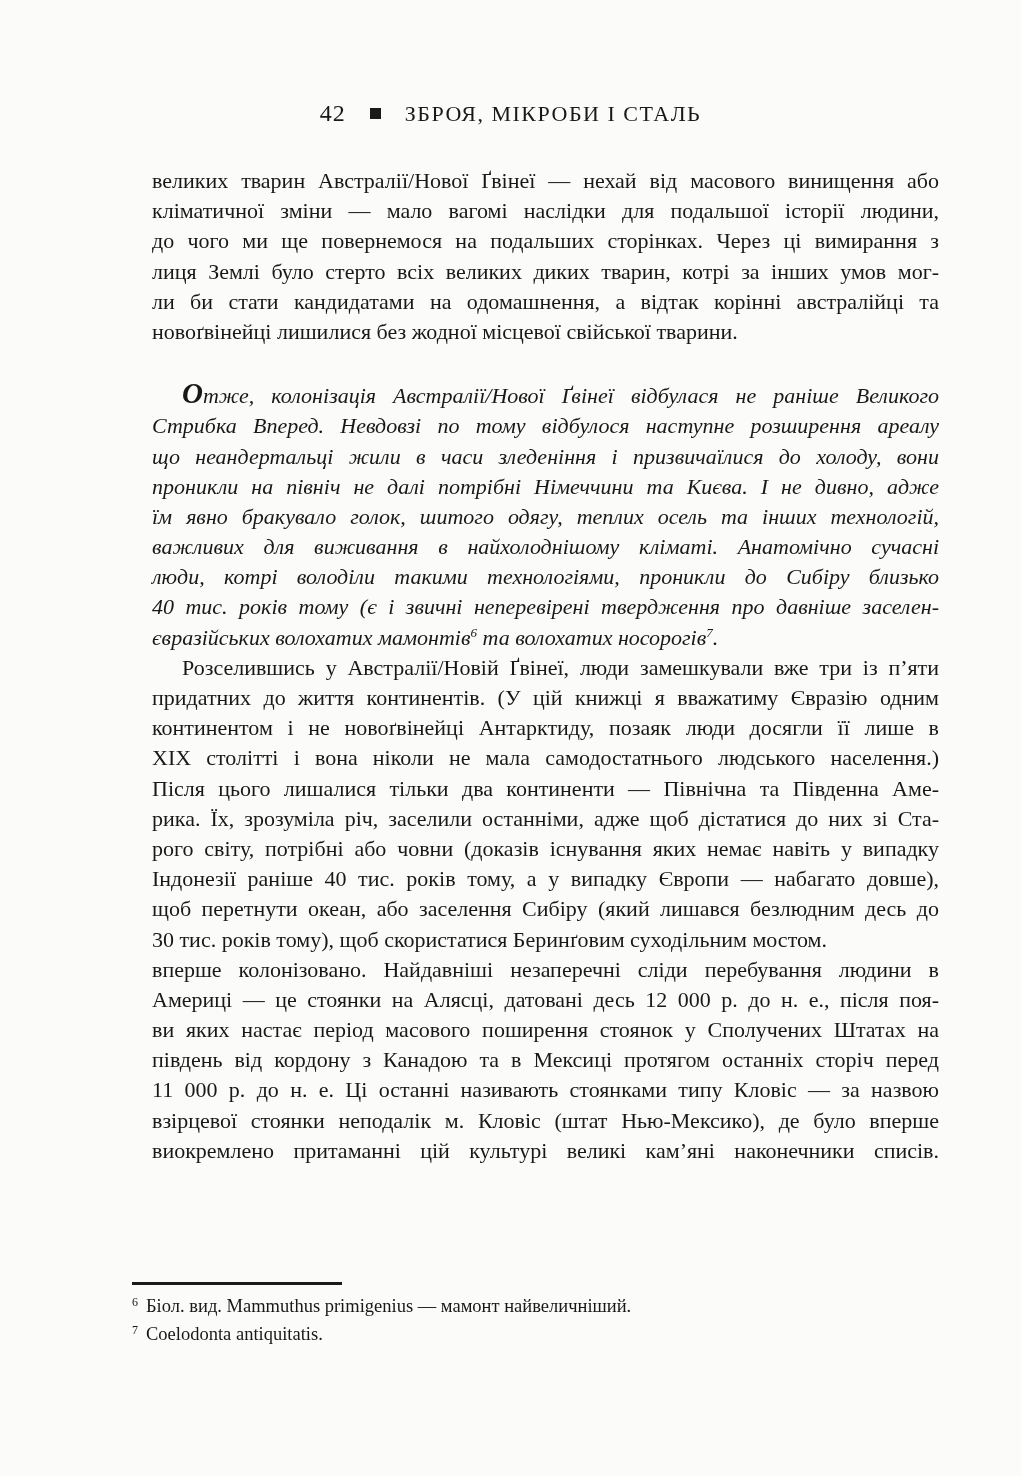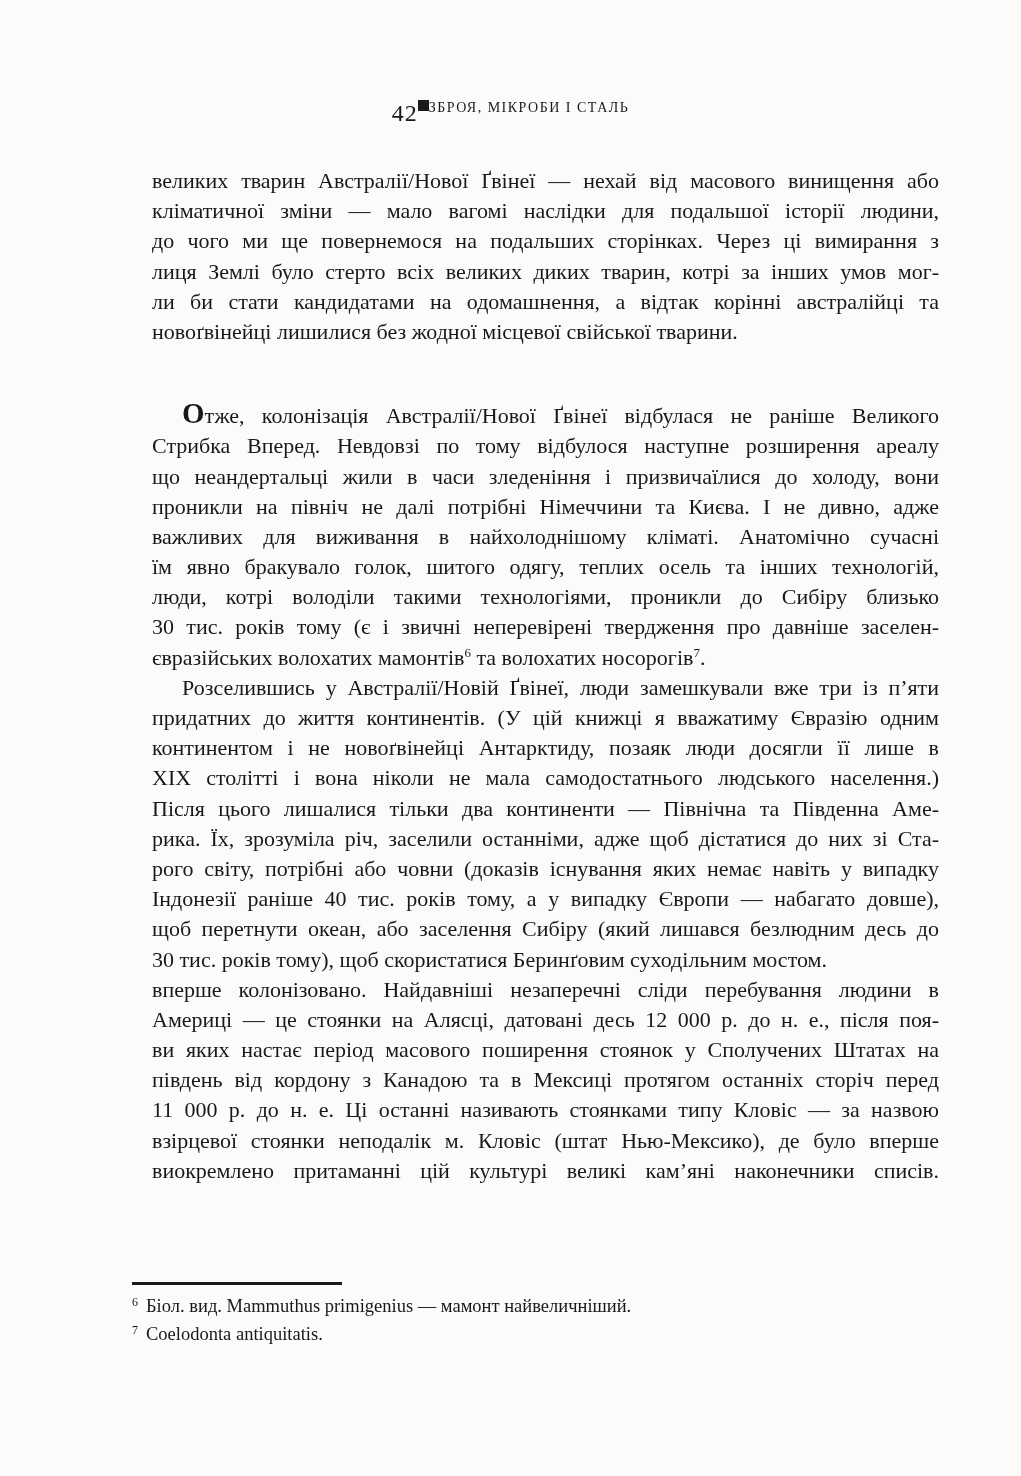--- a/index.html
+++ b/index.html
@@ -17,48 +17,49 @@
     overflow: hidden;
   }
   
   .running-head {
     position: absolute;
     top: 100px;
     left: 0;
     right: 0;
     display: flex;
     justify-content: center;
-    align-items: flex-start;
+    align-items: center;
+    gap: 24px;
   }
   .page-number {
     font-size: 24px;
     letter-spacing: 1px;
   }
   .head-square {
     width: 11px;
     height: 11px;
     background: #1a1a1a;
     display: inline-block;
   }
   .running-title {
-    font-size: 14px;
+    font-size: 22px;
     letter-spacing: 1.5px;
     white-space: nowrap;
   }
   
   .text-block {
     position: absolute;
     left: 152px;
     top: 166px;
     width: 787px;
     font-size: 22px;
     line-height: 30.2px;
   }
   .paragraph { margin: 0; }
-  .paragraph.section-start { margin-top: 54px; }
+  .paragraph.section-start { margin-top: 34px; font-style: italic; }
   .line {
     text-align: justify;
     text-align-last: justify;
     white-space: normal;
     height: 30.2px;
   }
   .line.no-stretch { text-align-last: left; }
   .line.indent { text-indent: 30px; }
   .dropcap {
     font-size: 29px;
@@ -115,24 +116,24 @@
         <div class="line">до чого ми ще повернемося на подальших сторінках. Через ці вимирання з</div>
         <div class="line">лиця Землі було стерто всіх великих диких тварин, котрі за інших умов мог-</div>
         <div class="line">ли би стати кандидатами на одомашнення, а відтак корінні австралійці та</div>
         <div class="line no-stretch">новоґвінейці лишилися без жодної місцевої свійської тварини.</div>
       </div>
       <div class="paragraph section-start">
         <div class="line indent"><span class="dropcap">О</span><span>тже, колонізація Австралії/Нової Ґвінеї відбулася не раніше Великого</span></div>
         <div class="line">Стрибка Вперед. Невдовзі по тому відбулося наступне розширення ареалу</div>
         <div class="line">що неандертальці жили в часи зледеніння і призвичаїлися до холоду, вони</div>
         <div class="line">проникли на північ не далі потрібні Німеччини та Києва. І не дивно, адже</div>
+        <div class="line">їм явно бракувало голок, шитого одягу, теплих осель та інших технологій,</div>
         <div class="line">важливих для виживання в найхолоднішому кліматі. Анатомічно сучасні</div>
-        <div class="line">їм явно бракувало голок, шитого одягу, теплих осель та інших технологій,</div>
         <div class="line">люди, котрі володіли такими технологіями, проникли до Сибіру близько</div>
-        <div class="line">30 тис. років тому (є і звичні неперевірені твердження про давніше заселен-</div>
+        <div class="line">40 тис. років тому (є і звичні неперевірені твердження про давніше заселен-</div>
         <div class="line no-stretch"><span>євразійських волохатих мамонтів</span><sup class="fn-ref">6</sup><span> та волохатих носорогів</span><sup class="fn-ref">7</sup><span>.</span></div>
       </div>
       <div class="paragraph">
         <div class="line indent">Розселившись у Австралії/Новій Ґвінеї, люди замешкували вже три із п’яти</div>
         <div class="line">придатних до життя континентів. (У цій книжці я вважатиму Євразію одним</div>
         <div class="line">континентом і не новоґвінейці Антарктиду, позаяк люди досягли її лише в</div>
         <div class="line">XIX столітті і вона ніколи не мала самодостатнього людського населення.)</div>
         <div class="line">Після цього лишалися тільки два континенти — Північна та Південна Аме-</div>
         <div class="line">рика. Їх, зрозуміла річ, заселили останніми, адже щоб дістатися до них зі Ста-</div>
         <div class="line">рого світу, потрібні або човни (доказів існування яких немає навіть у випадку</div>

